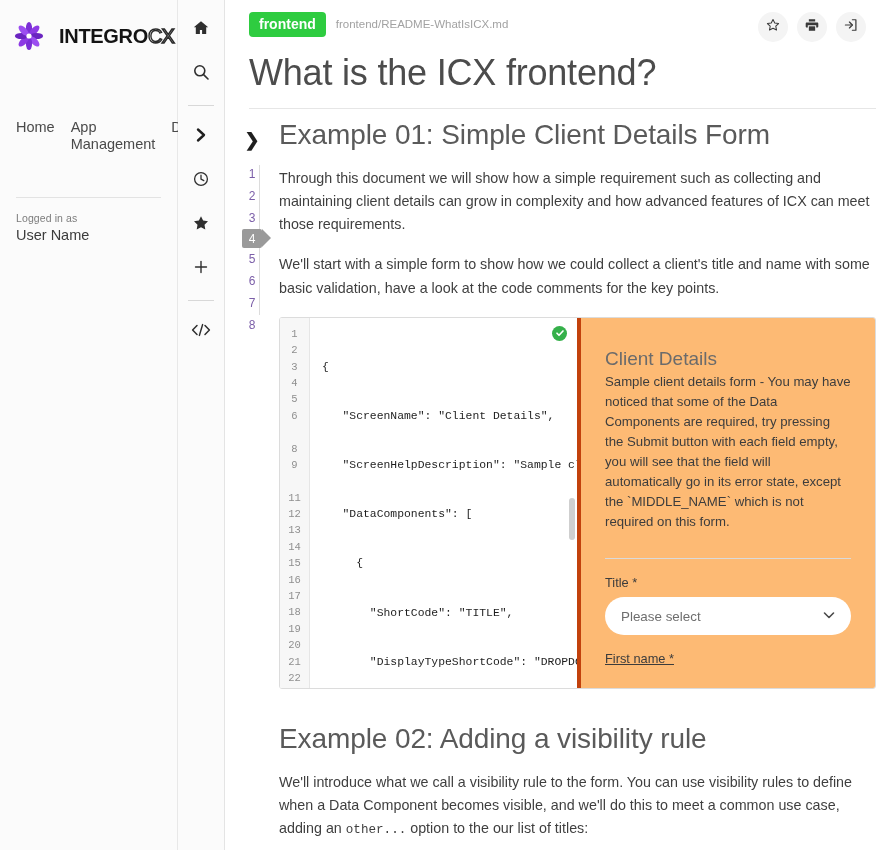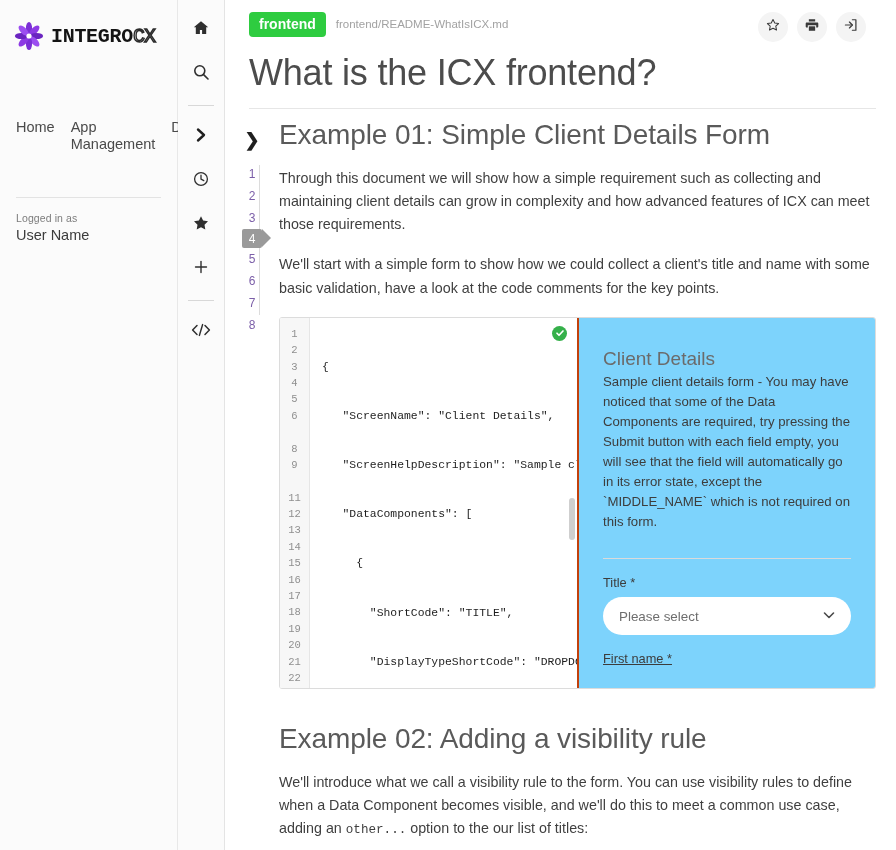--- a/index.html
+++ b/index.html
@@ -13,21 +13,21 @@
 
   
   .sidebar {
     width: 178px; height: 850px;
     background: #fbfbfb;
     border-right: 1px solid #e8e8e8;
     padding: 12px 0 0 0;
     display: flex; flex-direction: column;
     flex: 0 0 178px;
   }
-  .logo-wrap { padding: 6px 0 0 14px; display: flex; align-items: center; gap: 7px; height: 42px; font-family: Liberation Mono, monospace; }
+  .logo-wrap { padding: 6px 0 0 14px; display: flex; align-items: center; gap: 15px; height: 42px; }
   .logo-mark { width: 30px; height: 30px; flex: 0 0 30px; position: relative; }
   .logo-text { font-size: 20px; font-weight: bold; letter-spacing: -0.3px; white-space: nowrap; }
   .logo-text .integro { color: #141414; }
   .logo-text .cx {
     color: #ffffff; -webkit-text-stroke: 1.4px #2a2a2a;
     font-weight: 400; letter-spacing: -1px;
   }
   .nav { margin-top: 56px; display: flex; flex-direction: row; }
   .nav-item {
     font-size: 14.5px; color: #4a4a4a;
@@ -132,22 +132,22 @@
   .check-badge {
     position: absolute; right: 10px; top: 8px;
     width: 15px; height: 15px; border-radius: 50%; background: #35b04a;
     display: flex; align-items: center; justify-content: center;
   }
   .code-scrollbar {
     position: absolute; right: 2px; top: 180px; width: 6px; height: 42px;
     background: #cfcfcf; border-radius: 3px;
   }
   .preview-pane {
-    width: 298px; flex: 0 0 298px; background: #7dd3fc;
-    border-left: 2px solid #c2410c; padding: 30px 24px 0 24px; overflow: hidden;
+    width: 298px; flex: 0 0 298px; background: #fdba74;
+    border-left: 4px solid #c2410c; padding: 30px 24px 0 24px; overflow: hidden;
   }
   .preview-title { font-size: 19px; color: #6b6b6b; font-weight: 400; margin-bottom: 2px; }
   .preview-desc { font-size: 13.2px; line-height: 1.52; color: #3d3d3d; }
   .preview-rule { margin: 26px 0 16px 0; border-top: 1px solid #dadada; }
   .field-label { font-size: 12.8px; color: #3c3c3c; margin-bottom: 7px; }
   .select-box {
     background: #fff; border-radius: 22px; height: 38px;
     display: flex; align-items: center; padding: 0 14px 0 16px;
     font-size: 13.4px; color: #6e6e6e; cursor: pointer; justify-content: flex-end;
   }

